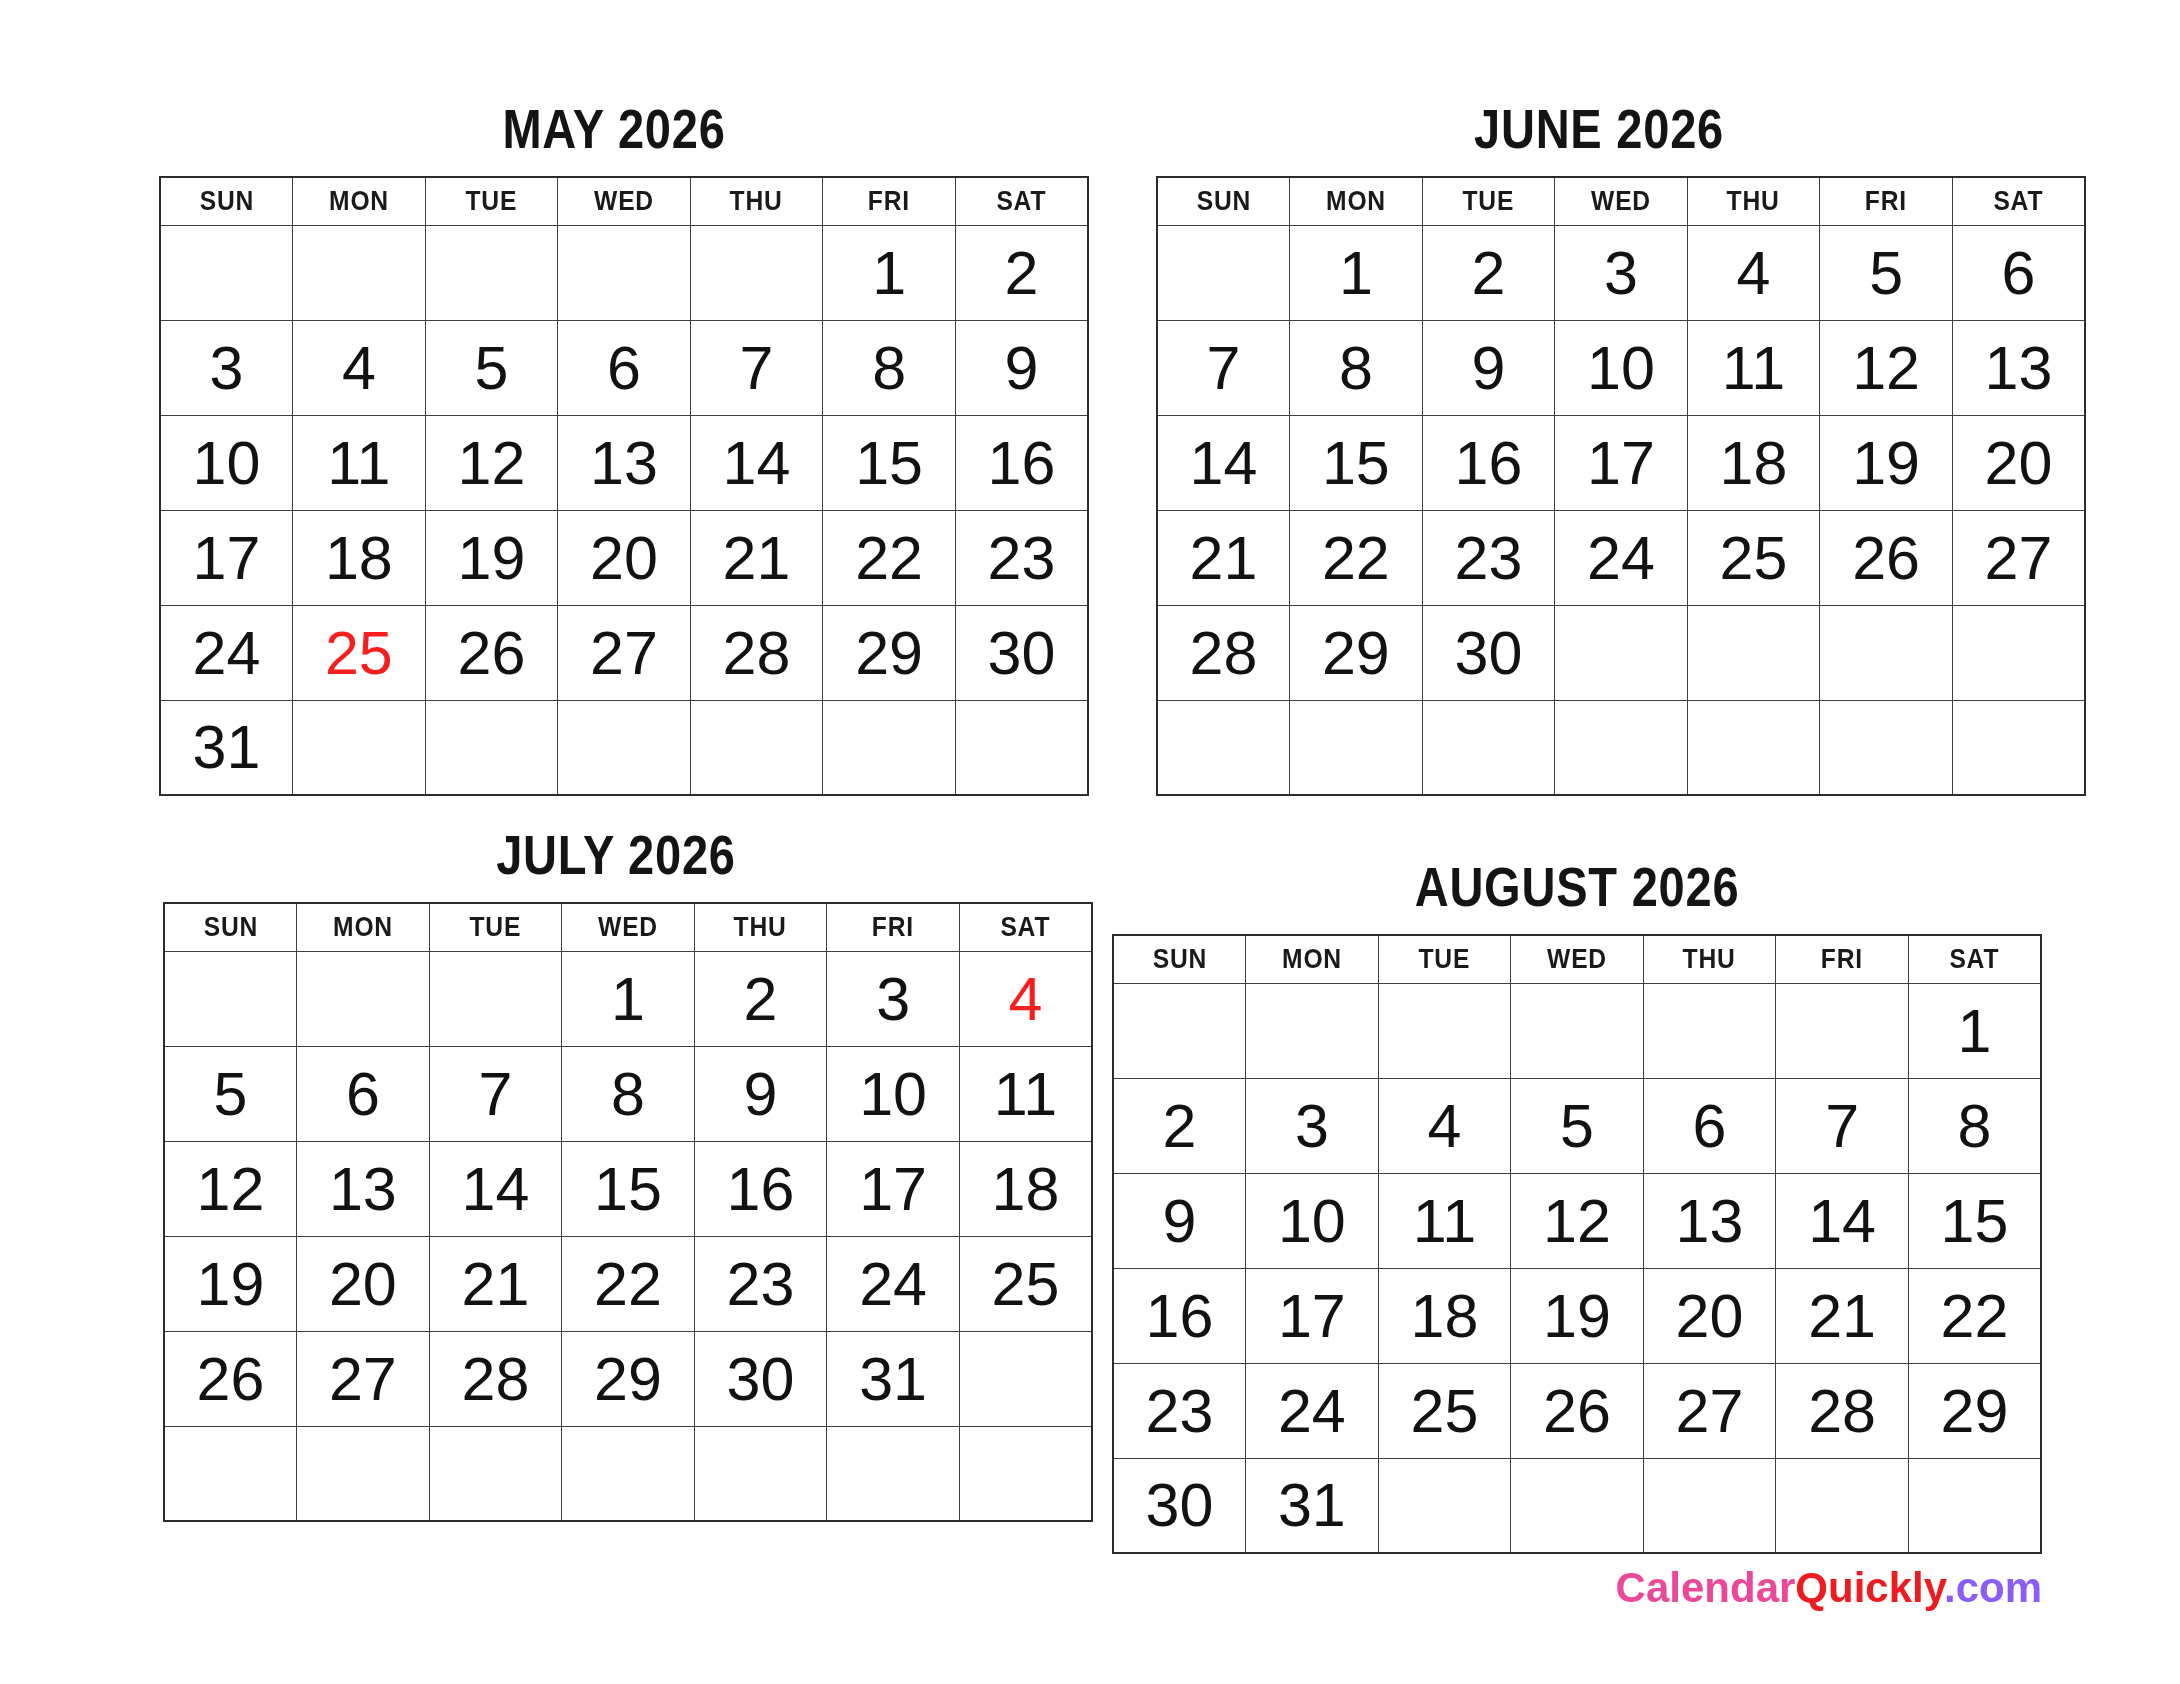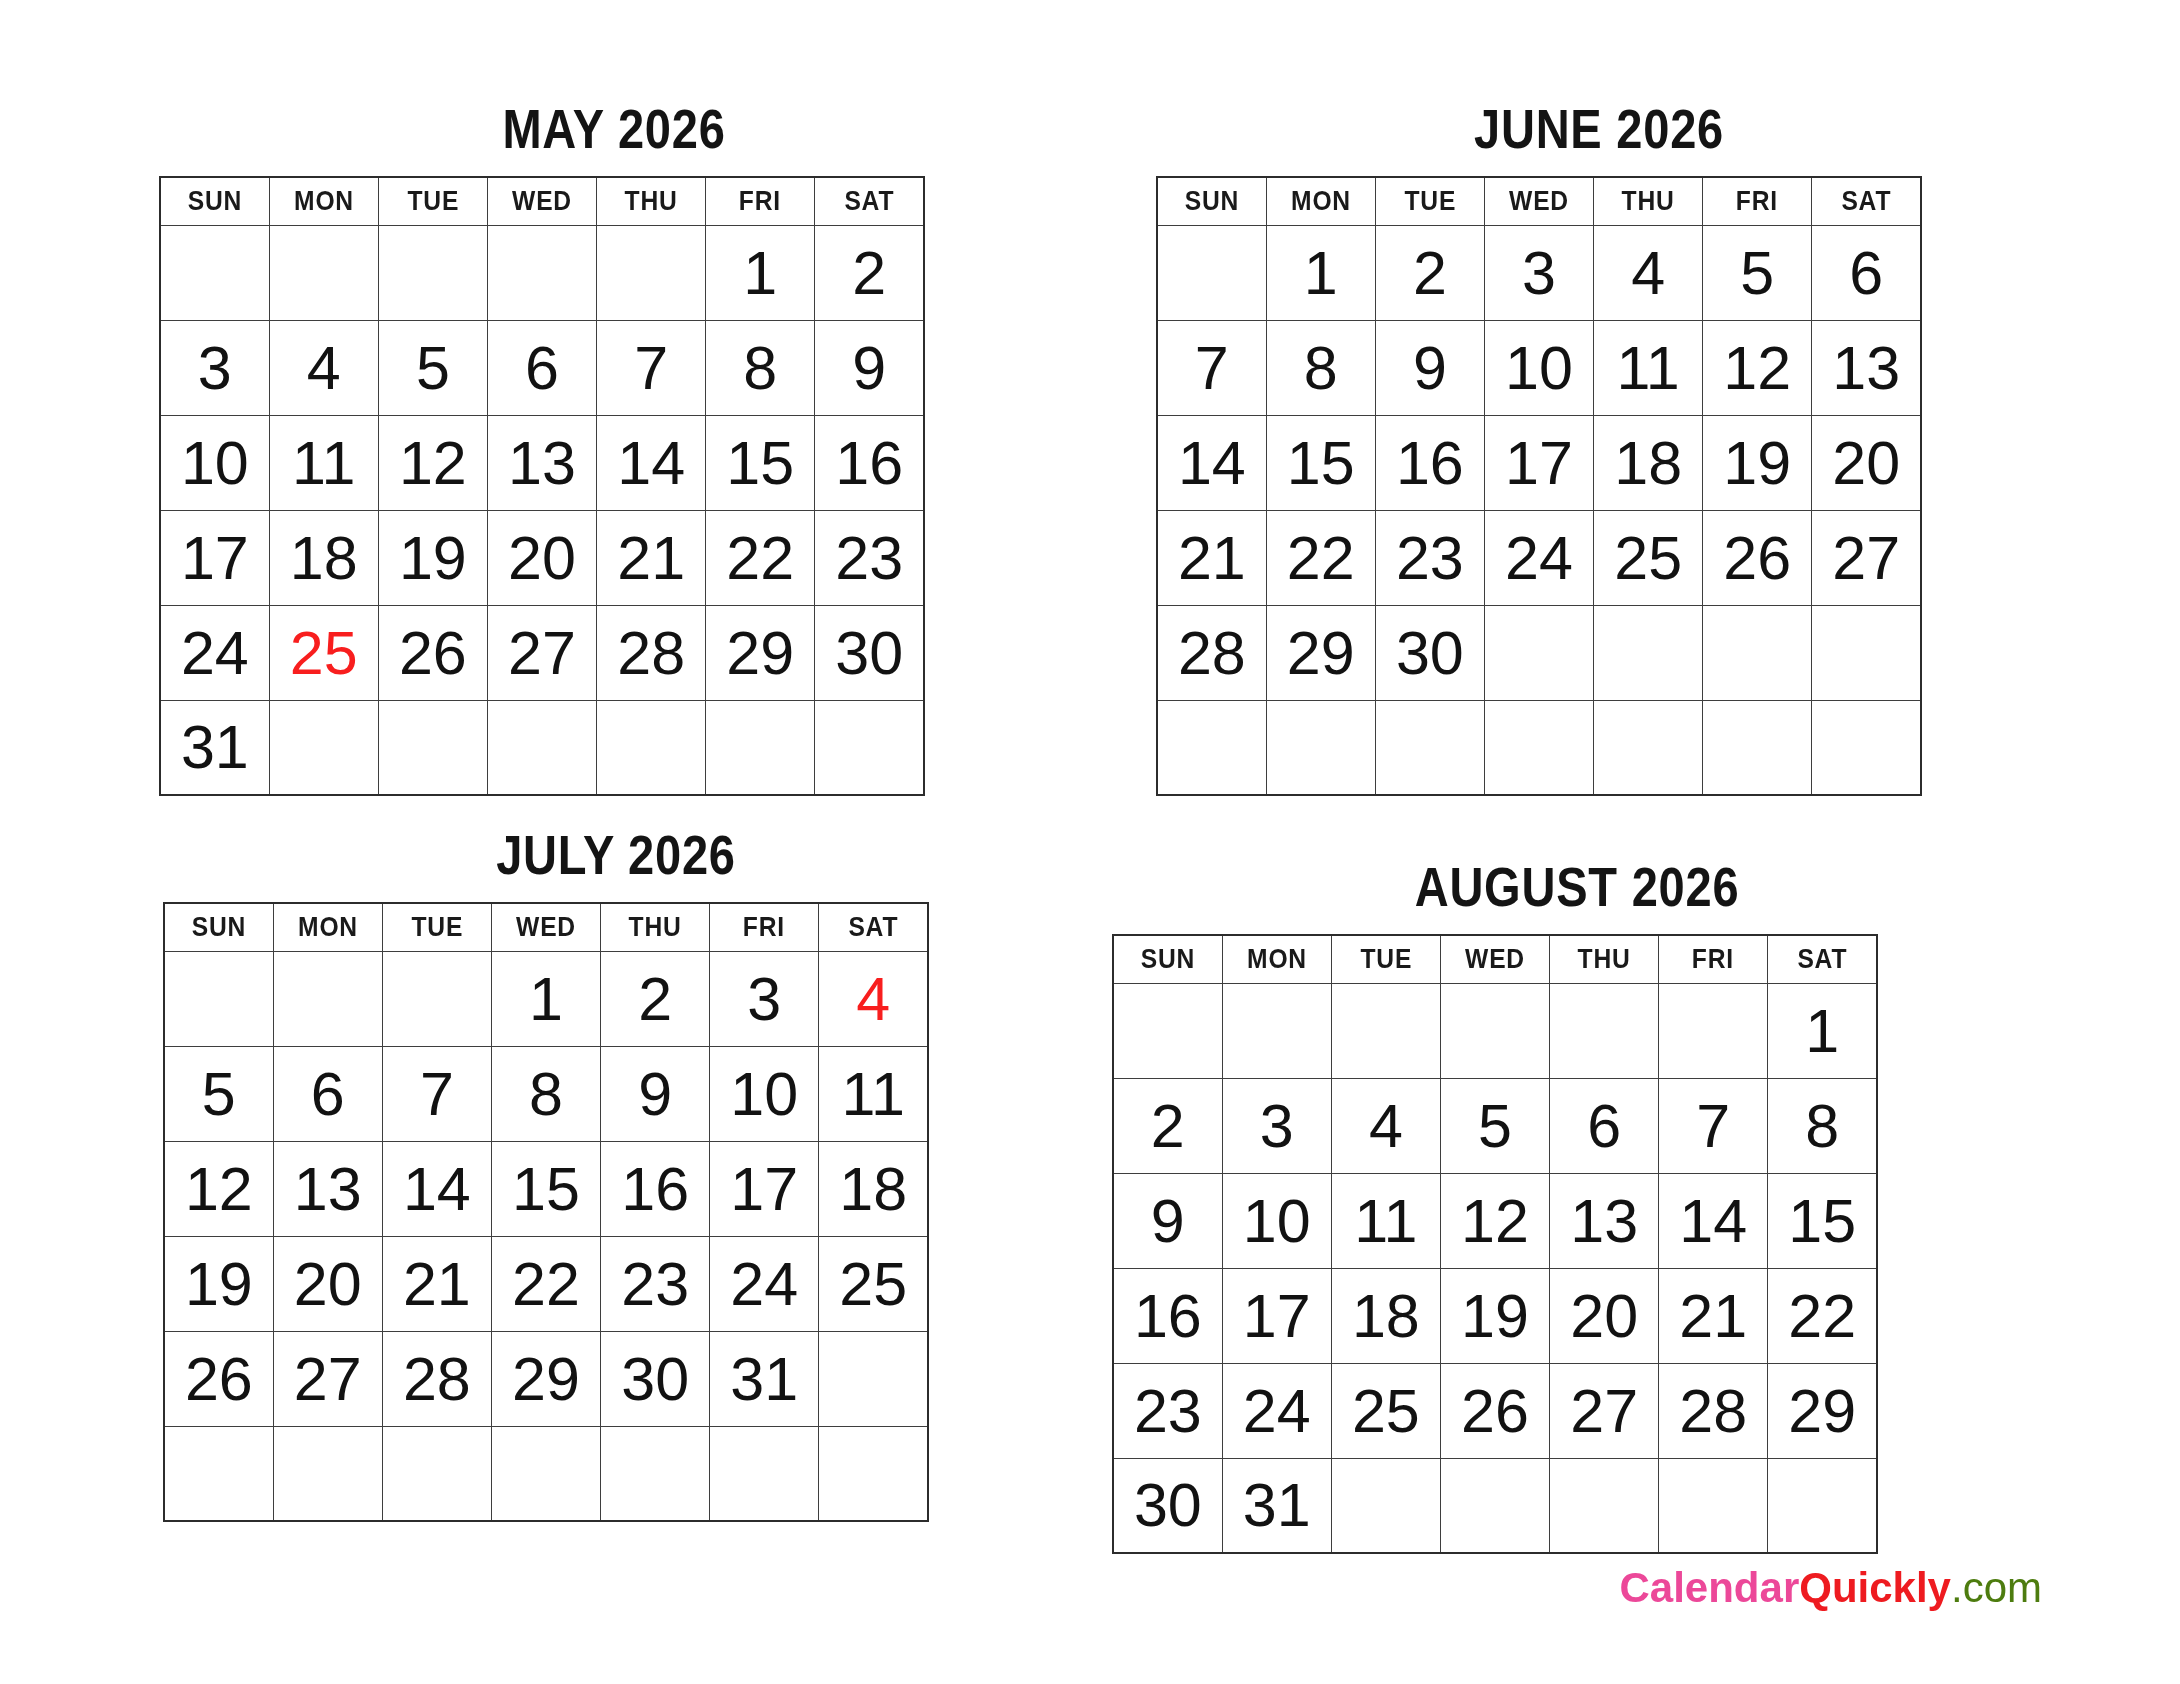--- a/index.html
+++ b/index.html
@@ -30,21 +30,21 @@
     letter-spacing: 0.9px;
     color: #141414;
     transform: scaleX(0.84);
     transform-origin: 50% 50%;
     margin-bottom: 17px;
     white-space: nowrap;
   }
   table.month-grid {
     border-collapse: collapse;
     table-layout: fixed;
-    width: 766px;
+    width: 930px;
     border: 2.6px solid #2c2c2c;
     background: #ffffff;
   }
   table.month-grid th {
     height: 48px;
     border: 1.7px solid #3e3e3e;
     font-size: 28px;
     font-weight: 700;
     color: #1a1a1a;
     text-align: center;
@@ -72,21 +72,21 @@
     position: absolute;
     top: 1564px;
     right: 139px;
     font-size: 42px;
     line-height: 48px;
     white-space: nowrap;
     cursor: pointer;
   }
   .brand-calendar { color: #ec4899; font-weight: 700; }
   .brand-quickly  { color: #ee1b20; font-weight: 700; }
-  .brand-com      { color: #4d7c0f; font-weight: 400; }
+  .brand-com      { color: #8b5cf6; font-weight: 700; }
 </style>
 </head>
 <body>
 
 <section class="month" id="month-0">
   <h2 class="month-title">MAY 2026</h2>
   <table class="month-grid">
       <thead>
         <tr>
           <th><span class="hdr">SUN</span></th>

